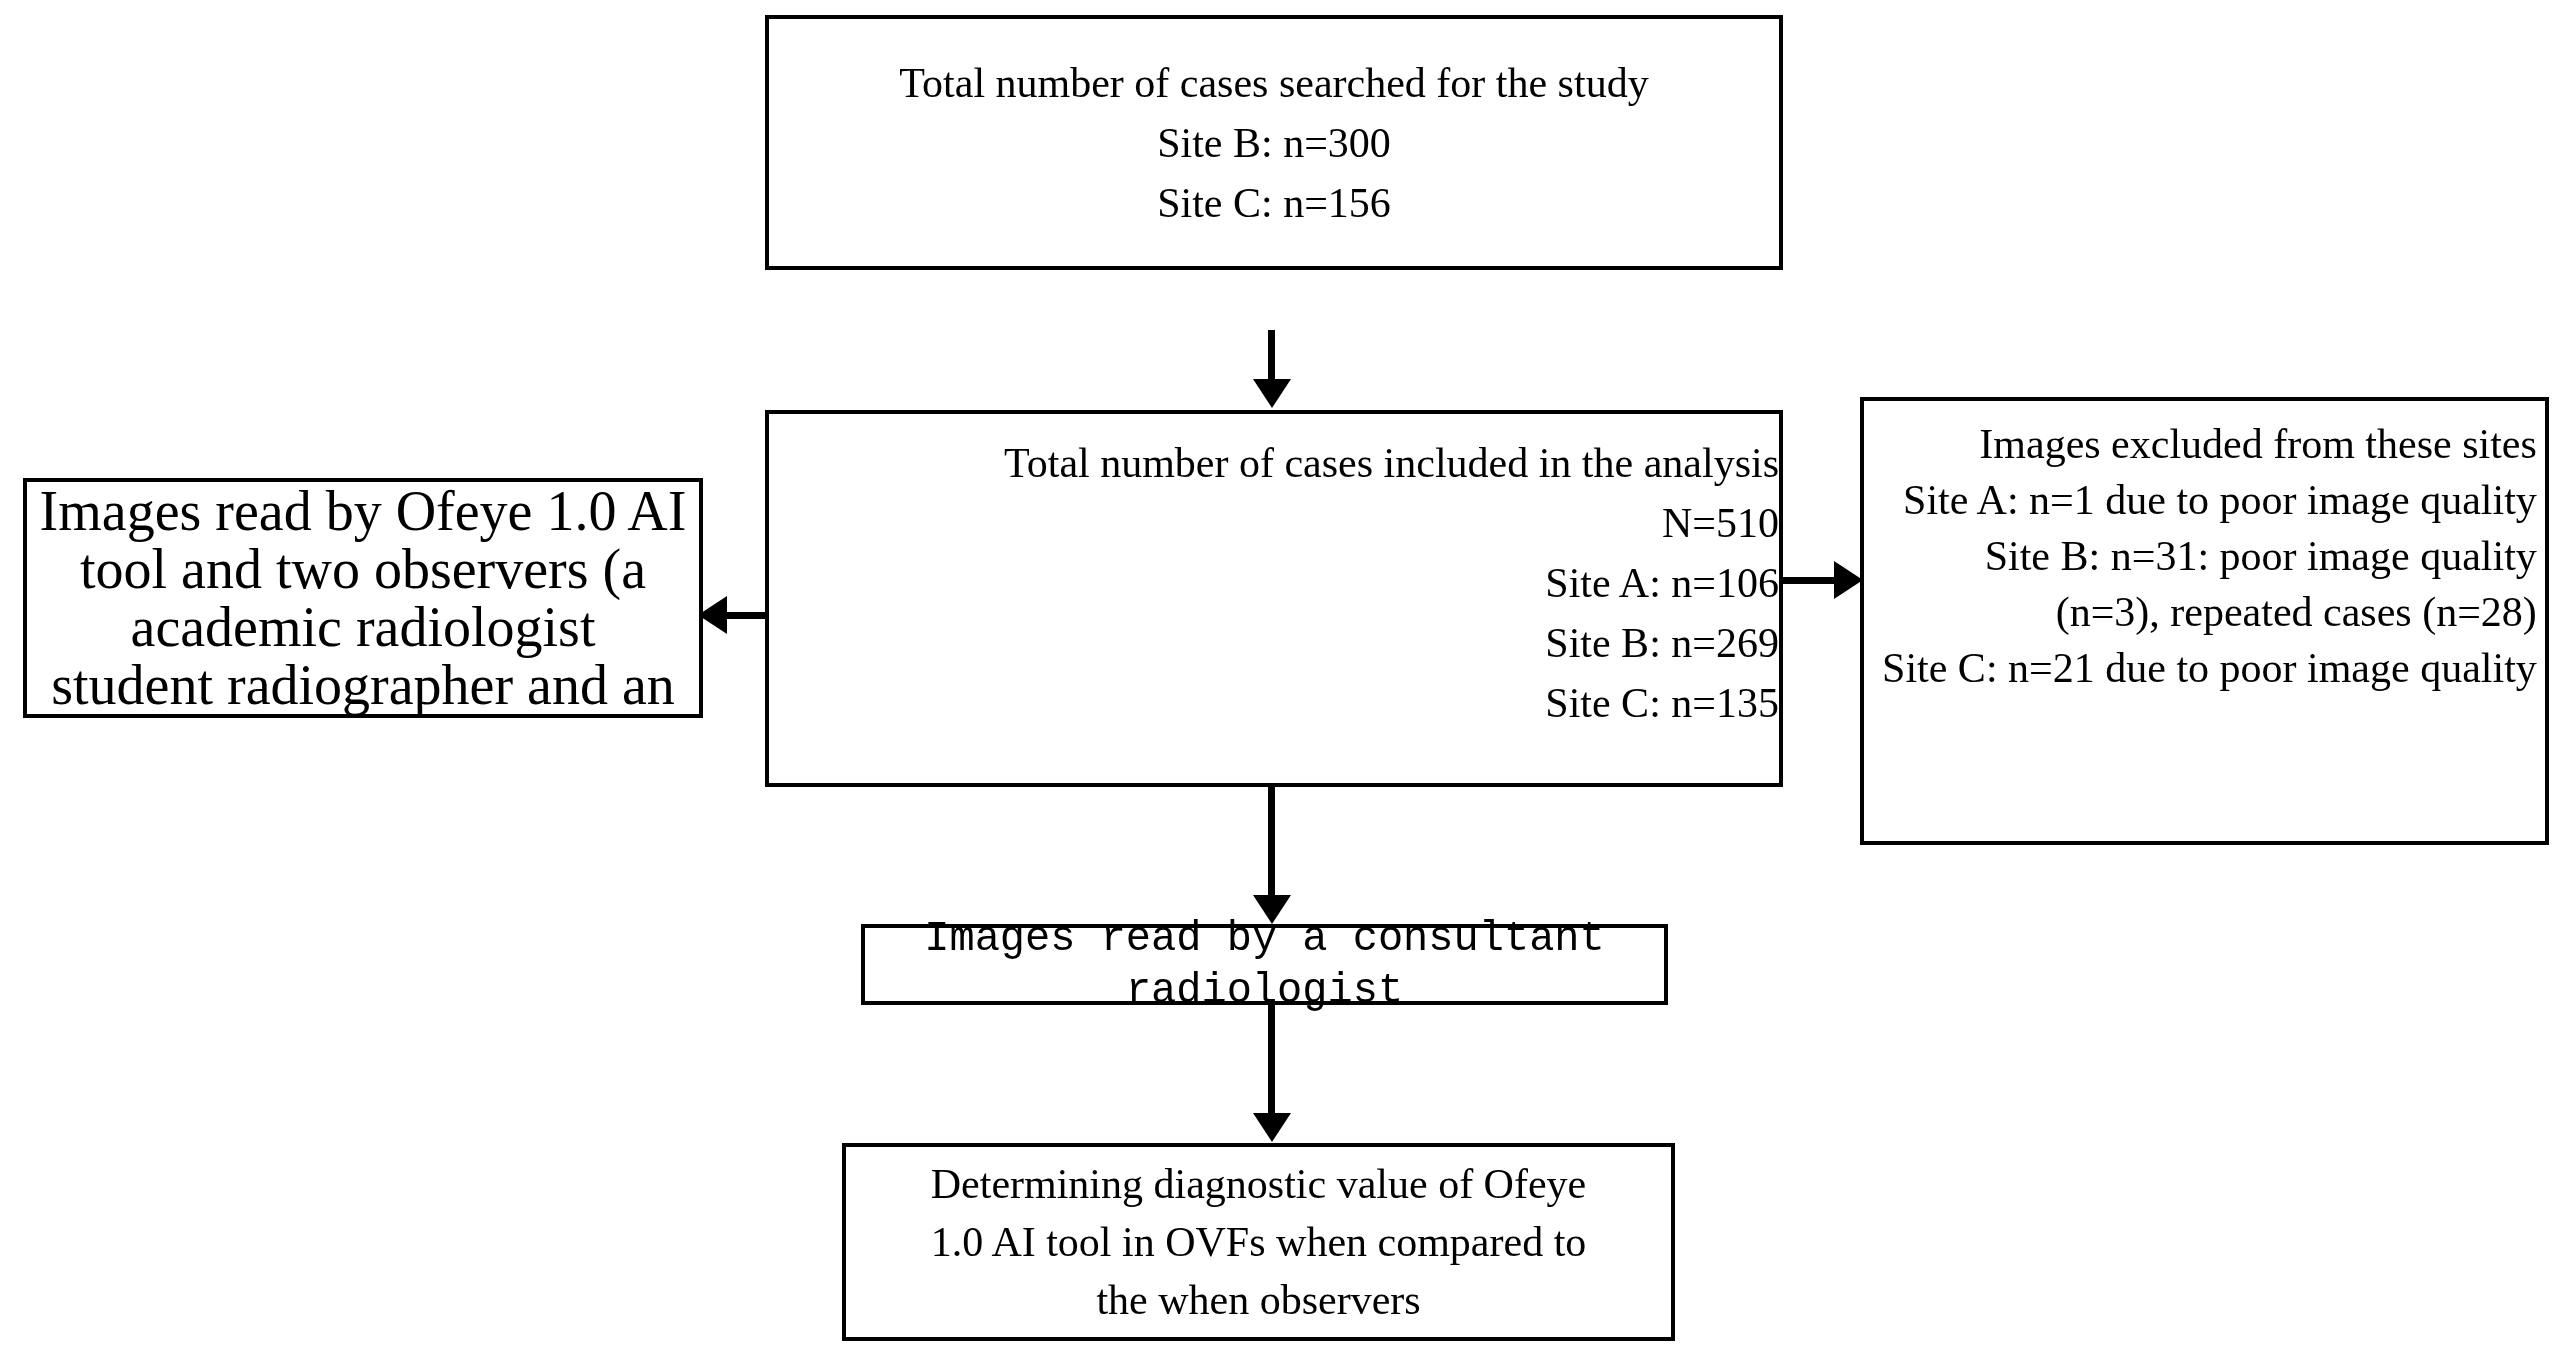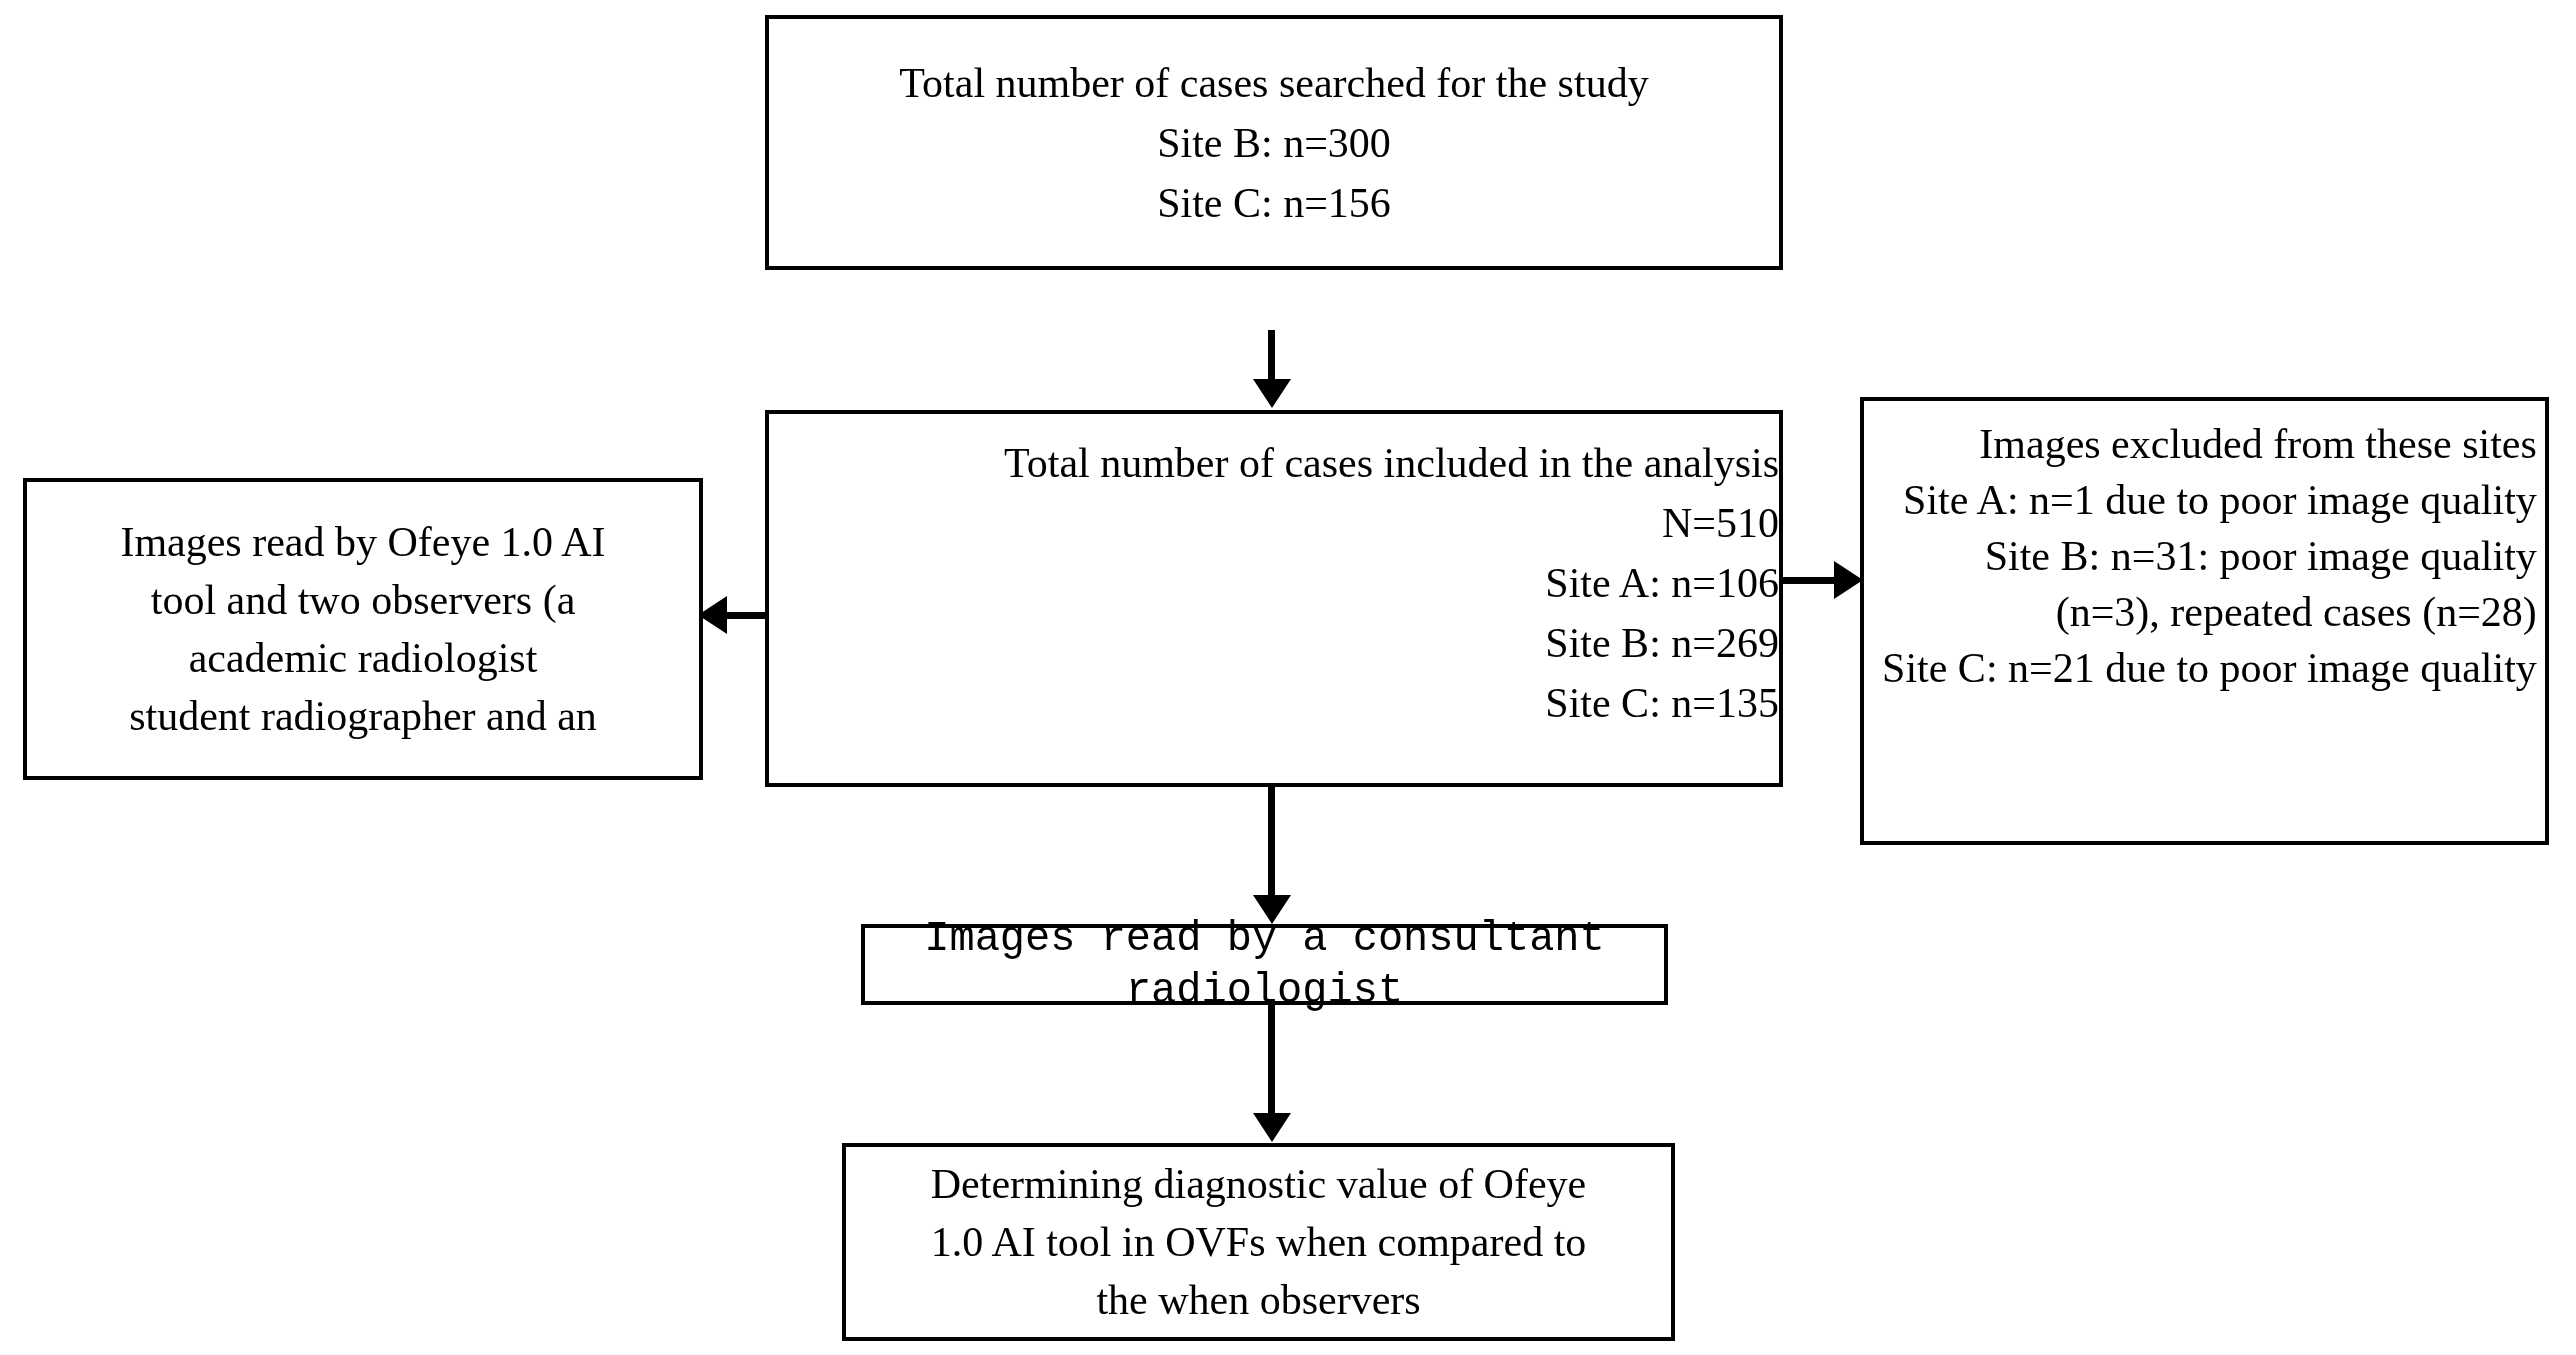--- a/index.html
+++ b/index.html
@@ -46,22 +46,22 @@
     padding-top: 19px;
     text-align: right;
   }
   #node-excluded {
     left: 1860px; top: 397px; width: 689px; height: 448px;
     font-size: 42px; line-height: 56px;
     justify-content: flex-start;
     padding: 15px 8.2px 0 11px;
   }
   #node-readers {
-    left: 23px; top: 478px; width: 680px; height: 302px;
-    font-size: 42px; line-height: 58px;
+    left: 23px; top: 478px; width: 680px; height: 240px;
+    font-size: 56px; line-height: 58px;
     padding: 0 11px;
     align-items: center;
   }
   #node-consultant {
     left: 861px; top: 924px; width: 807px; height: 81px;
     font-size: 42px; line-height: 52px;
     padding: 0 12.4px;
     font-family: Liberation Mono, monospace;
   }
   #node-outcome {

